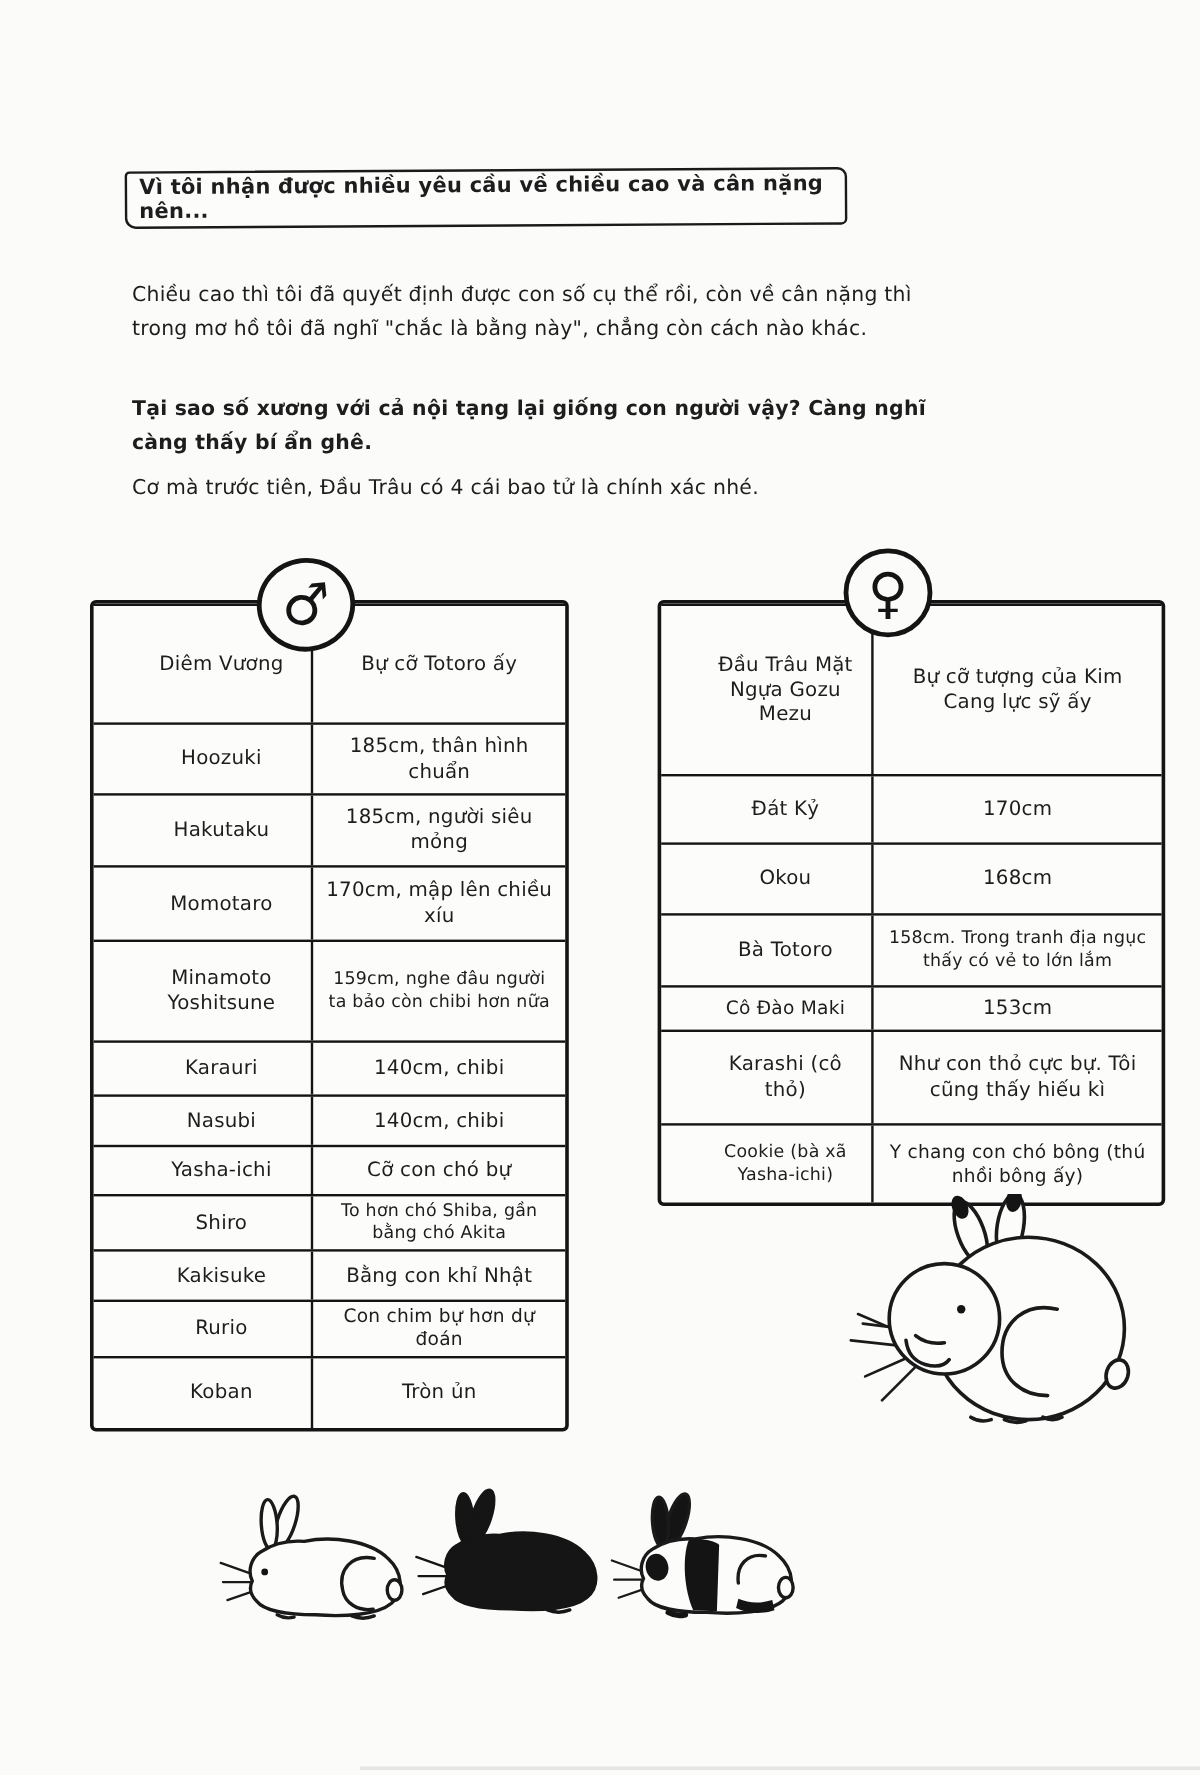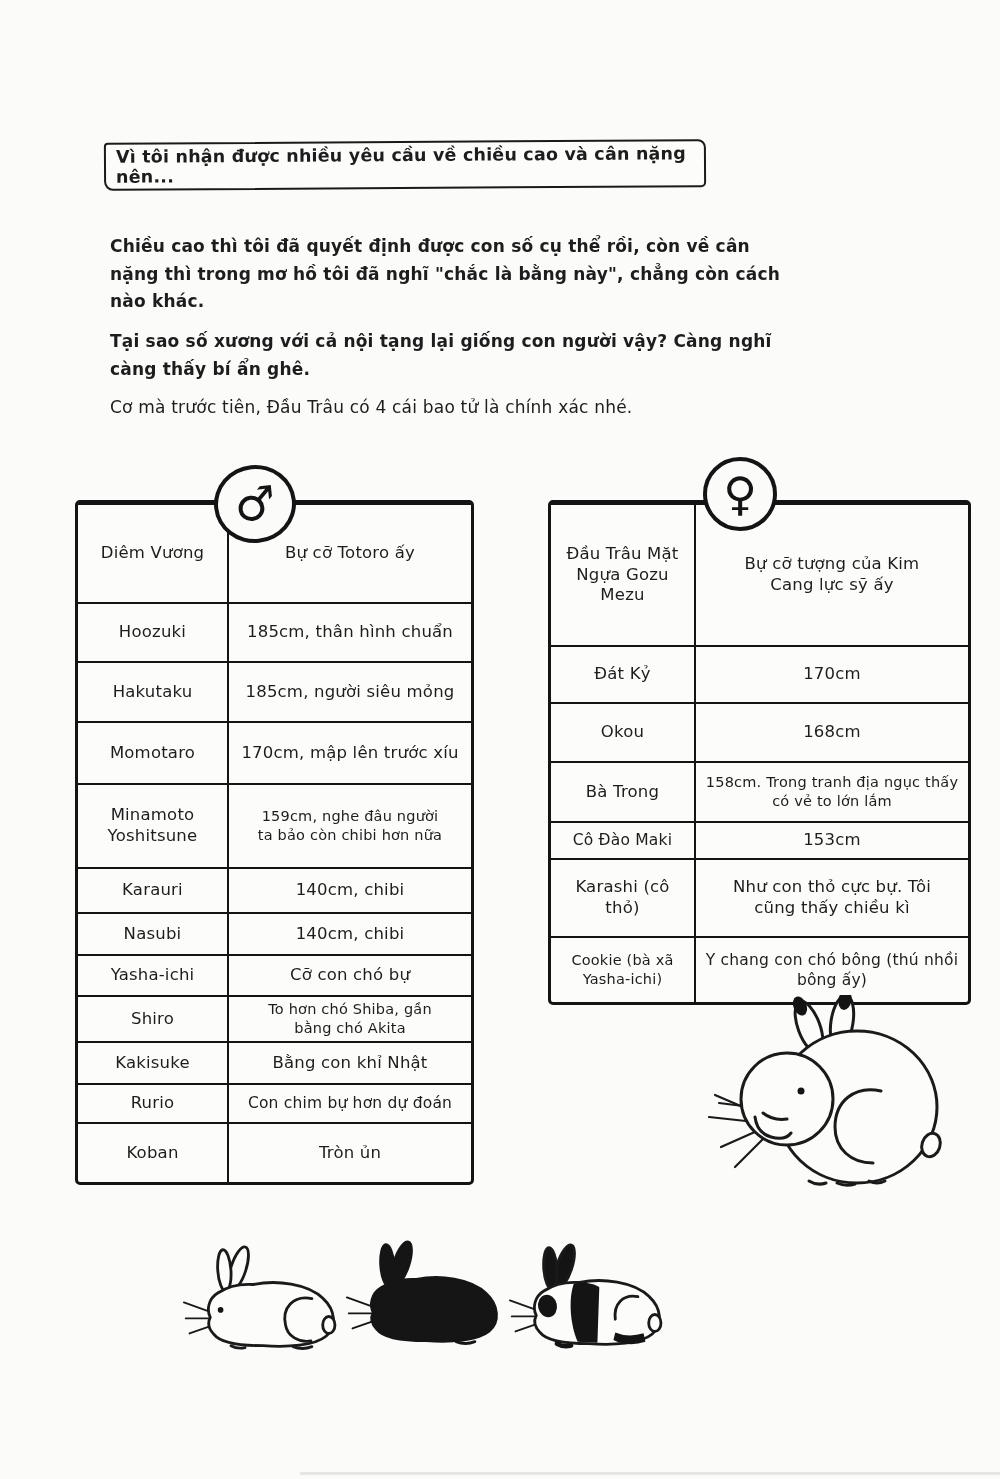--- a/index.html
+++ b/index.html
@@ -18,33 +18,34 @@
     transform:rotate(-0.35deg);
     display:flex;align-items:center;
     padding:2px 10px;
     font-size:17.5px;font-weight:600;letter-spacing:.2px;
     background:#fcfcfb;
   }
   .para{
     left:110px;width:690px;margin:0;
     font-size:17px;line-height:1.62;letter-spacing:.2px;font-weight:500;
   }
-  .p1{top:233px;font-weight:bold;}
+  .p1{top:233px;}
   .p2{top:328px;font-weight:bold;}
   .p3{top:394px;}
 
   
   .htable{
     border:3px solid #141414;
     border-radius:5px;
     background:#fcfcfb;
   }
   .htable .row{
     display:flex;align-items:stretch;
     border-top:2.6px solid #141414;
+    padding-left:32px;
   }
   .htable .row:first-child{border-top:none;}
   .cell{
     display:flex;align-items:center;justify-content:center;
     text-align:center;padding:3px 8px;box-sizing:border-box;
     font-size:16.5px;font-weight:500;letter-spacing:.2px;line-height:1.25;
   }
   .cell.name{border-right:2.6px solid #141414;}
   .male-table{left:75px;top:500px;width:393px;}
   .male-table .name{width:151px;flex:0 0 151px;}
@@ -88,21 +89,21 @@
   <div class="row" style="min-height:57px">
     <div class="cell name">Hoozuki</div>
     <div class="cell val">185cm, thân hình chuẩn</div>
   </div>
   <div class="row" style="min-height:58px">
     <div class="cell name">Hakutaku</div>
     <div class="cell val">185cm, người siêu mỏng</div>
   </div>
   <div class="row" style="min-height:60px">
     <div class="cell name">Momotaro</div>
-    <div class="cell val">170cm, mập lên trước xíu</div>
+    <div class="cell val">170cm, mập lên chiều xíu</div>
   </div>
   <div class="row" style="min-height:82px">
     <div class="cell name">Minamoto Yoshitsune</div>
     <div class="cell val sm" style="max-width:205px;margin:16px auto">159cm, nghe đâu người ta bảo còn chibi hơn nữa</div>
   </div>
   <div class="row" style="min-height:43px">
     <div class="cell name">Karauri</div>
     <div class="cell val">140cm, chibi</div>
   </div>
   <div class="row" style="min-height:40px">
@@ -141,30 +142,30 @@
   </div>
   <div class="row" style="min-height:55px">
     <div class="cell name">Đát Kỷ</div>
     <div class="cell val">170cm</div>
   </div>
   <div class="row" style="min-height:57px">
     <div class="cell name">Okou</div>
     <div class="cell val">168cm</div>
   </div>
   <div class="row" style="min-height:58px">
-    <div class="cell name">Bà Trong</div>
+    <div class="cell name">Bà Totoro</div>
     <div class="cell val sm">158cm. Trong tranh địa ngục thấy có vẻ to lớn lắm</div>
   </div>
   <div class="row" style="min-height:35px">
     <div class="cell name" style="font-size:15.5px">Cô Đào Maki</div>
     <div class="cell val">153cm</div>
   </div>
   <div class="row" style="min-height:76px">
     <div class="cell name">Karashi (cô thỏ)</div>
-    <div class="cell val" style="max-width:220px;margin:0 auto">Như con thỏ cực bự. Tôi cũng thấy chiều kì</div>
+    <div class="cell val" style="max-width:220px;margin:0 auto">Như con thỏ cực bự. Tôi cũng thấy hiếu kì</div>
   </div>
   <div class="row" style="min-height:64px">
     <div class="cell name sm">Cookie (bà xã Yasha-ichi)</div>
     <div class="cell val sm" style="font-size:15.5px">Y chang con chó bông (thú nhồi bông ấy)</div>
   </div>
 </div>
 
 <div class="abs" style="left:705px;top:995px;width:255px;height:195px">
   <svg class="rabbit-svg" width="255" height="195" viewBox="0 0 255 195">
     <g stroke="#1a1a1a" stroke-width="3" stroke-linecap="round" fill="none">

